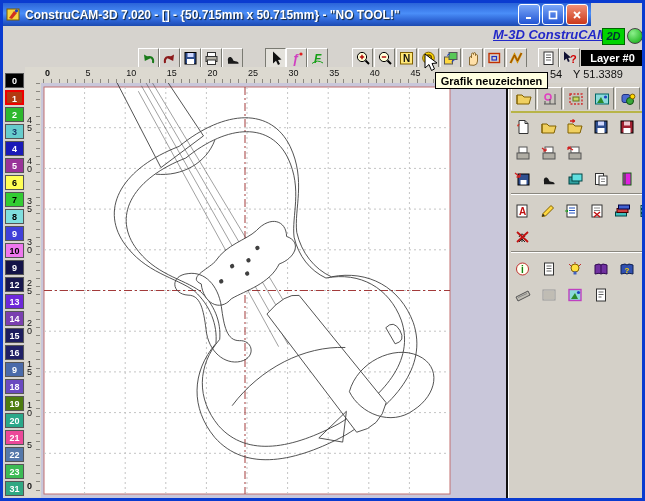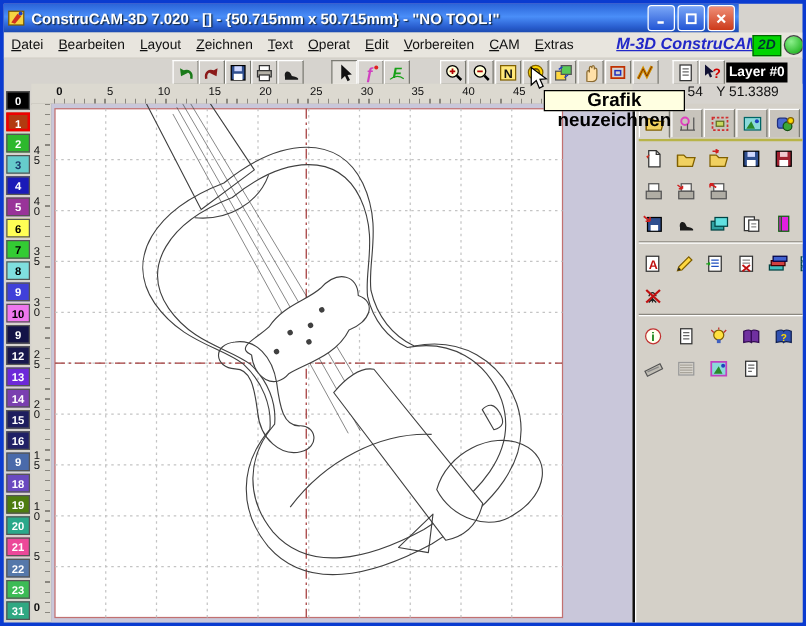--- a/index.html
+++ b/index.html
@@ -14,21 +14,21 @@
   
   #menubar{position:absolute;left:0;top:23px;width:639px;height:20px;background:#e8e5de;display:flex;align-items:center;border-bottom:1px solid #cfccc4;}
   .menu-item{font-size:11px;padding:2px 6px;color:#111;}
   .menu-item::first-letter{text-decoration:underline;}
   #logo{position:absolute;left:490px;top:24px;font-size:13px;font-weight:bold;font-style:italic;color:#2228c8;text-decoration:underline;white-space:nowrap;}
   #badge2d{position:absolute;left:599px;top:25px;width:21px;height:15px;background:#00d400;border:1px solid #060;color:#033;font-size:11px;font-weight:bold;font-style:italic;text-align:center;line-height:15px;}
   #greendot{position:absolute;left:624px;top:25px;width:14px;height:14px;border-radius:50%;background:radial-gradient(circle at 35% 30%,#8cf08c,#0aa80a);border:1px solid #444;}
   
   .tbtn{position:absolute;top:45px;width:21px;height:20px;background:#d6d3ce;border:1px solid;border-color:#fff #7a7a72 #7a7a72 #fff;box-sizing:border-box;display:flex;align-items:center;justify-content:center;padding:0;}
   .tbtn.pressed{border-color:#7a7a72 #fff #fff #7a7a72;background:#e4e2dc;}
-  #layerbox{position:absolute;left:578px;top:47px;width:49px;height:16px;background:#000;color:#fff;font-size:11px;font-weight:bold;text-align:center;line-height:16px;}
+  #layerbox{position:absolute;left:578px;top:47px;width:63px;height:16px;background:#000;color:#fff;font-size:11px;font-weight:bold;text-align:center;line-height:16px;}
   
   #coordrow{position:absolute;left:430px;top:64px;width:211px;height:16px;background:#d6d3ce;font-size:11px;color:#111;}
   #coordrow .cx{position:absolute;left:117px;top:1px;}
   #coordrow .cy{position:absolute;left:140px;top:1px;}
   
   #ruler-h{position:absolute;left:22px;top:64px;width:481px;height:16px;background:#dcd9d0;border-bottom:1px solid #9a978f;
     background-image:repeating-linear-gradient(90deg,#8a877f 0 1px,transparent 1px 8.12px);background-size:100% 4px;background-position:18px 12px;background-repeat:no-repeat;}
   #ruler-h .rl{position:absolute;top:1px;font-size:9px;color:#111;transform:translateX(2px);}
   #ruler-v{position:absolute;left:22px;top:80px;width:16px;height:414px;background:#dcd9d0;border-right:1px solid #9a978f;
     background-image:repeating-linear-gradient(180deg,#8a877f 0 1px,transparent 1px 8.13px);background-size:4px 100%;background-position:11px 0;background-repeat:no-repeat;}
@@ -44,21 +44,21 @@
   
   #panel{position:absolute;left:505px;top:80px;width:137px;height:415px;background:#d4d0c8;border-left:1px solid #fff;}
   #panel-header{text-align:center;font-size:11px;font-weight:bold;color:#fff;text-shadow:1px 1px 0 #807d75;margin-top:5px;}
   #tabs{position:relative;display:flex;margin:4px 0 0 2px;border-bottom:2px solid #b8b448;height:24px;}
   .tab{width:25px;height:23px;border:1px solid;border-color:#fff #7a7a72 transparent #fff;background:#c8c4bc;display:flex;align-items:center;justify-content:center;margin-right:1px;box-sizing:border-box;}
   .tab.active{background:#d8d5ce;height:24px;border-bottom:2px solid #d8d5ce;}
   .prow{display:flex;gap:5px;padding:4px 0 3px 3px;}
   .pbtn{width:21px;height:19px;background:transparent;border:1px solid transparent;display:flex;align-items:center;justify-content:center;padding:0;}
   .pdiv{height:0;border-top:1px solid #8a877f;border-bottom:1px solid #fff;margin:2px 2px;}
   
-  #tooltip{position:absolute;left:432px;top:69px;width:113px;height:17px;background:#ffffe1;border:1px solid #000;font-size:15px;font-weight:bold;text-align:center;line-height:16px;z-index:60;box-sizing:border-box;}
+  #tooltip{position:absolute;left:432px;top:69px;width:113px;height:17px;background:#ffffe1;border:1px solid #000;font-size:11px;font-weight:bold;text-align:center;line-height:16px;z-index:60;box-sizing:border-box;}
   #cursor{position:absolute;left:420px;top:50px;z-index:70;}
   svg{display:block;}
 </style>
 </head>
 <body>
 
 <div id="app">
 
   <div id="titlebar">
     <span class="appicon">
@@ -81,32 +81,20 @@
           </svg>
         </span>
       <span class="winbtn close">
           <svg width="10" height="10" viewBox="0 0 10 10">
             <path d="M2,2 L8,8 M8,2 L2,8" stroke="#fff" stroke-width="1.8"></path>
           </svg>
         </span>
     </span>
   </div>
 
-  <div id="menubar">
-      <span class="menu-item">Datei</span>
-      <span class="menu-item">Bearbeiten</span>
-      <span class="menu-item">Layout</span>
-      <span class="menu-item">Zeichnen</span>
-      <span class="menu-item">Text</span>
-      <span class="menu-item">Operat</span>
-      <span class="menu-item">Edit</span>
-      <span class="menu-item">Vorbereiten</span>
-      <span class="menu-item">CAM</span>
-      <span class="menu-item">Extras</span>
-    </div>
   <span id="logo">M-3D ConstruCAM</span>
   <span id="badge2d">2D</span>
   <span id="greendot"></span>
 
   <button class="tbtn" style="left:135px">
       <svg width="17" height="16" viewBox="0 0 17 16">
         <path d="M13,13 C14,8 10.5,5.5 6.5,7.8" stroke="#1a7a1a" fill="none" stroke-width="2"></path>
         <polygon points="4,4.5 4.8,11 10.5,8.2" fill="#1a7a1a"></polygon>
       </svg>
     </button>

